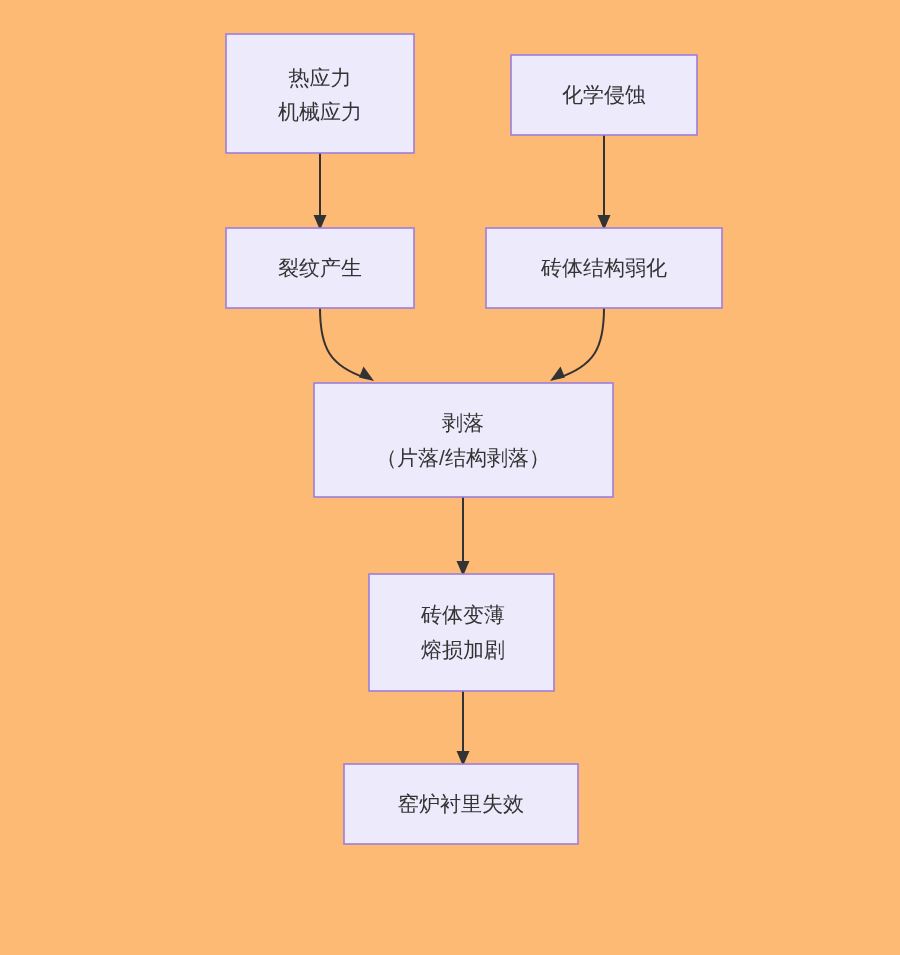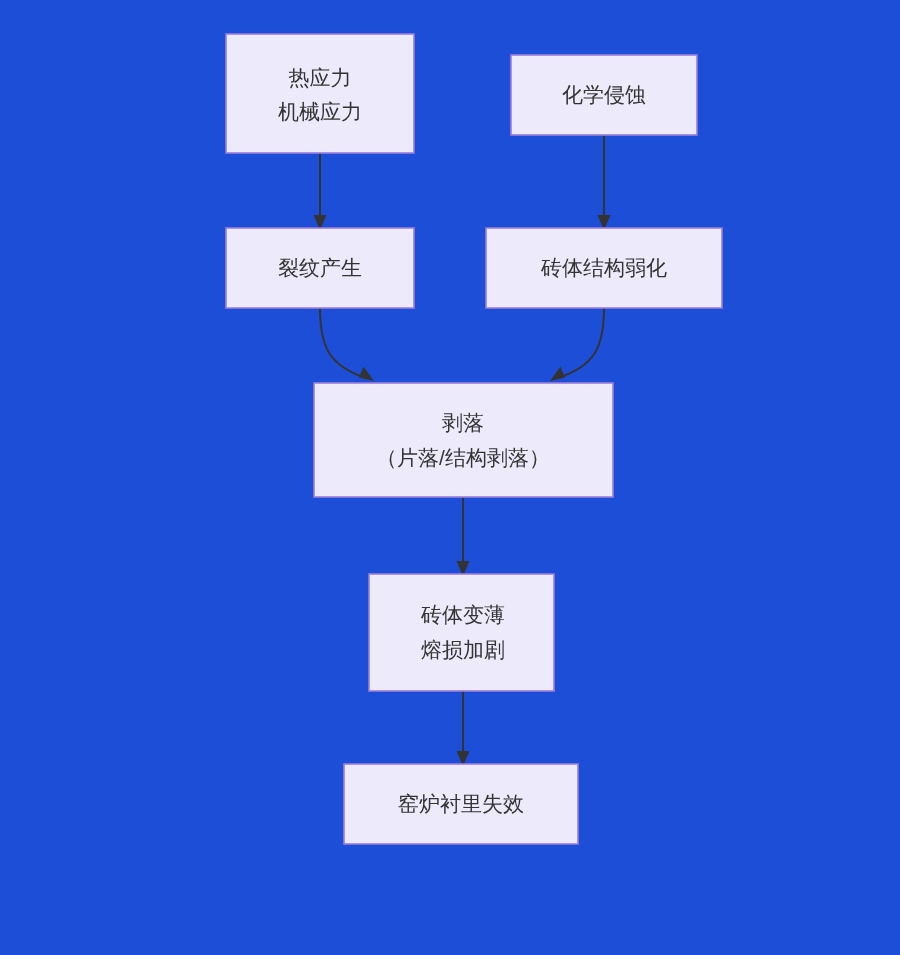--- a/index.html
+++ b/index.html
@@ -8,21 +8,21 @@
     padding: 0;
     background: #ffffff;
   }
   body {
     font-family: "Liberation Sans", "DejaVu Sans", sans-serif;
   }
   #diagram-root {
     position: relative;
     width: 900px;
     height: 955px;
-    background: #1d4ed8;
+    background: #fdba74;
     overflow: hidden;
   }
   svg#flowchart {
     display: block;
     width: 900px;
     height: 955px;
   }
   .node-rect {
     fill: #ECEAFB;
     stroke: #9D7EDA;

